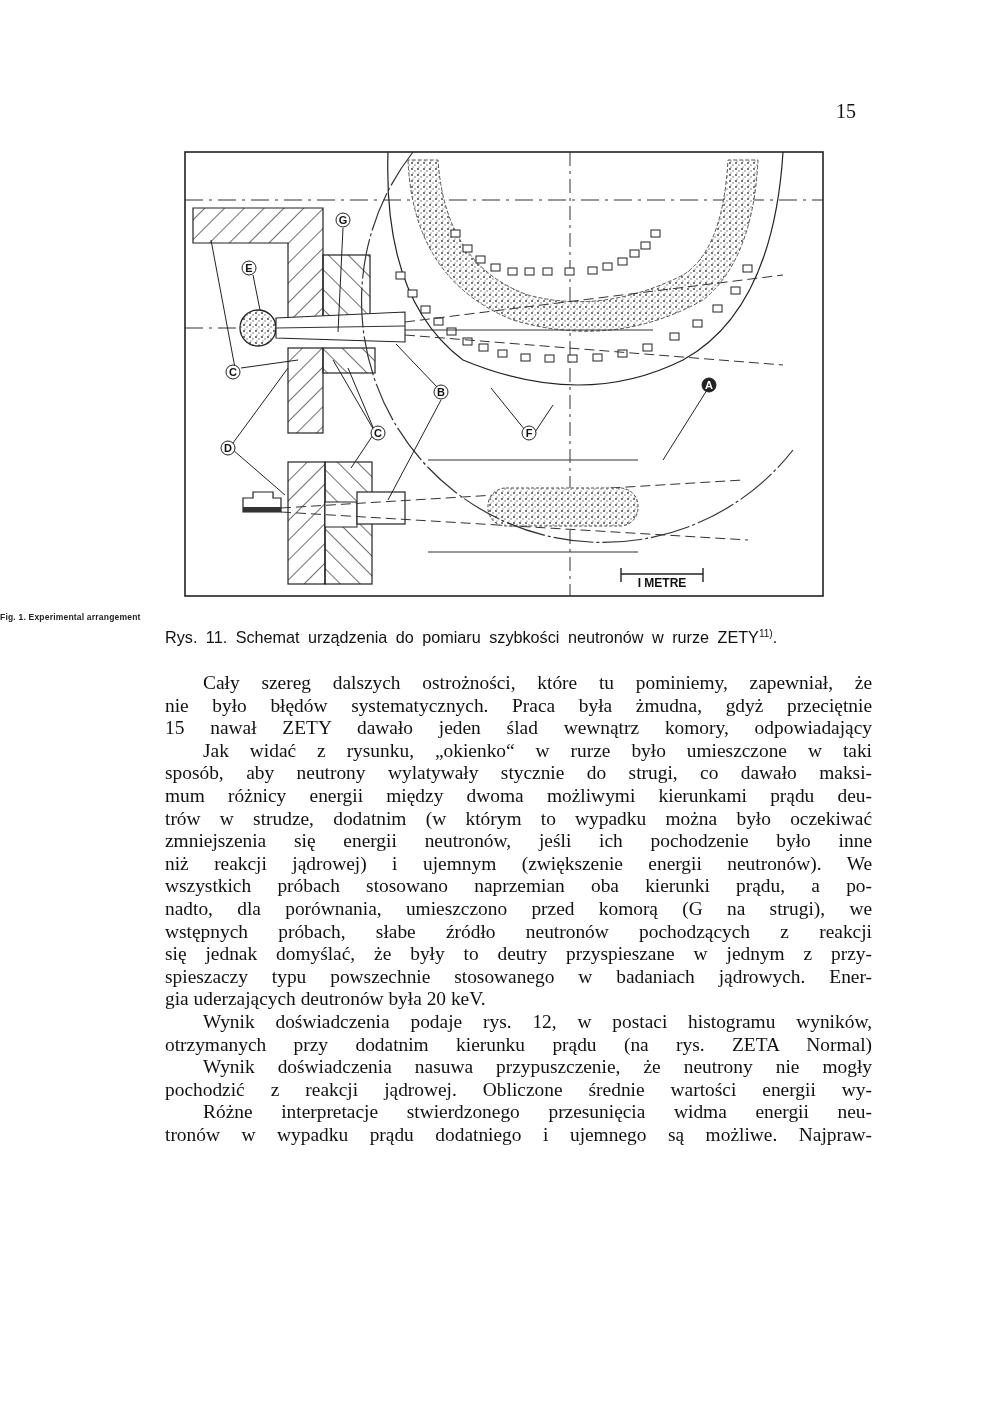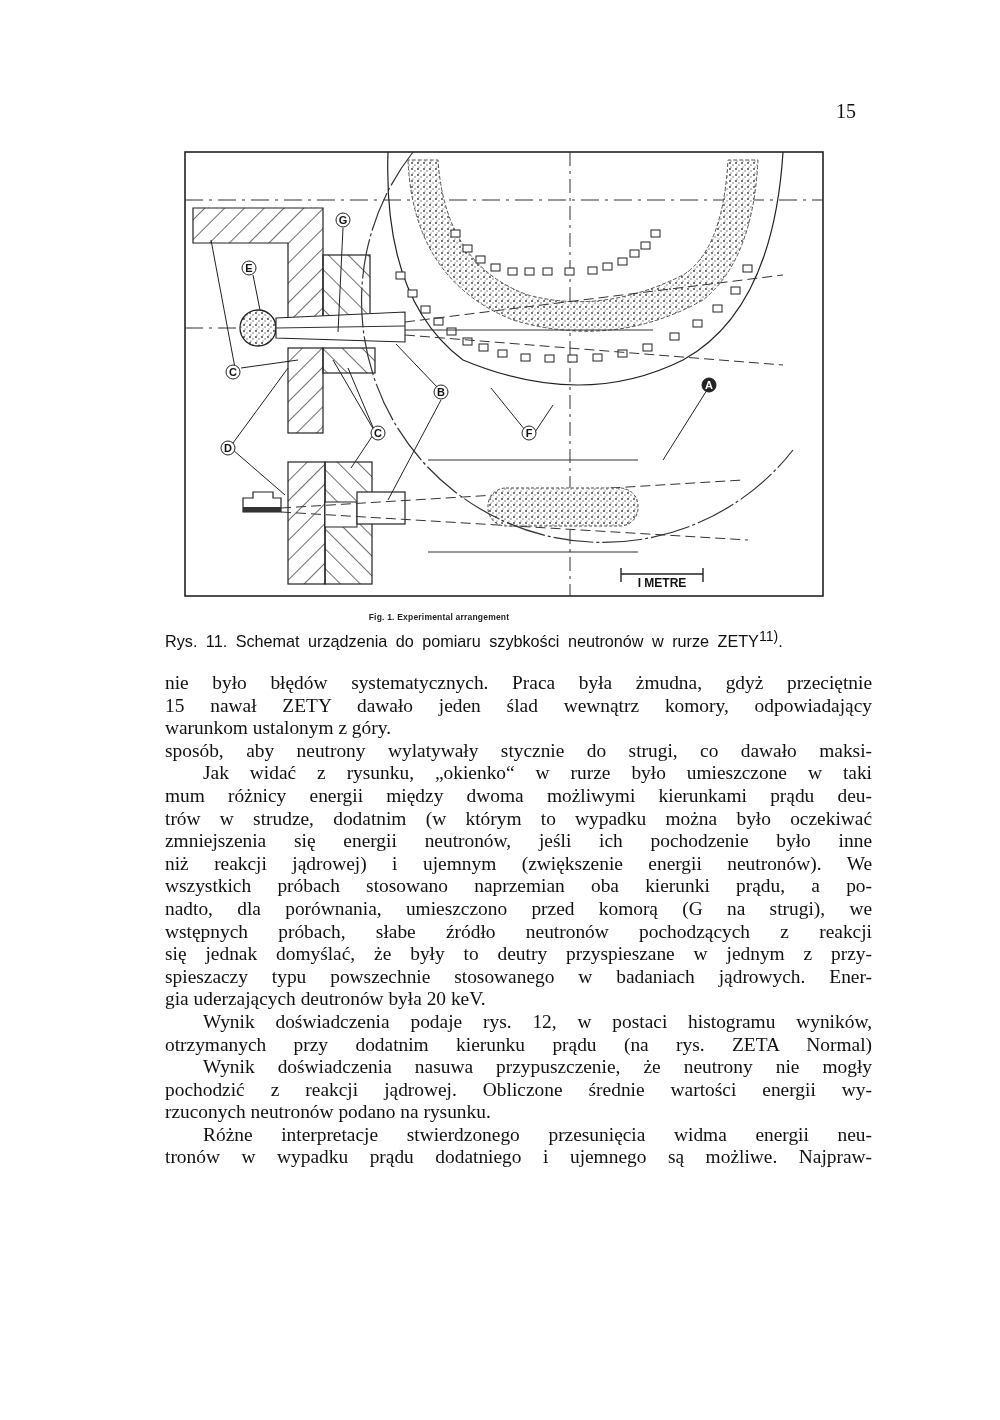--- a/index.html
+++ b/index.html
@@ -1,22 +1,22 @@
 <!DOCTYPE html>
 <html><head>
 <meta charset="utf-8">
 <style>
   html, body { margin: 0; padding: 0; background: #ffffff; }
   body { width: 1000px; height: 1420px; position: relative; overflow: hidden; font-family: "Liberation Serif", "DejaVu Serif", serif; color: #111; }
   .page-number { position: absolute; left: 836px; top: 100px; font-size: 20px; font-family: Liberation Serif, serif; }
   .figure { position: absolute; left: 183px; top: 150px; width: 642px; height: 450px; }
   .figure svg { width: 642px; height: 450px; display: block; }
-  .fig-orig-caption { position: absolute; left: 11px; top: 612px; width: 856px; text-align: center; font-family: "Liberation Sans", sans-serif; font-size: 8.5px; font-weight: bold; letter-spacing: 0.2px; color: #222; }
+  .fig-orig-caption { position: absolute; left: 0; top: 612px; width: 856px; text-align: left; font-family: "Liberation Sans", sans-serif; font-size: 8.5px; font-weight: bold; letter-spacing: 0.2px; color: #222; }
   .fig-caption { position: absolute; left: 165px; top: 628px; width: 700px; font-family: "Liberation Sans", sans-serif; font-size: 16.2px; word-spacing: 4px; color: #111; white-space: nowrap; }
-  .fig-caption sup { font-size: 14px; vertical-align: 6px; margin-top: 28px; }
+  .fig-caption sup { font-size: 10px; vertical-align: 6px; margin-top: 28px; }
   .body-text { position: absolute; left: 165px; top: 672px; width: 707px; }
   .line { height: 22.6px; line-height: 22.6px; font-size: 19.4px; white-space: nowrap; text-align: justify; text-align-last: justify; }
   .line.indent { padding-left: 38px; }
   .line.last { text-align-last: left; }
 </style>
 </head>
 <body>
 
 <div class="page-number">15</div>
 
@@ -167,39 +167,38 @@
 </div>
 
 <div class="fig-orig-caption">Fig. 1.   Experimental arrangement</div>
 
 <div class="fig-caption">
   <span>Rys. 11.</span><span> Schemat urządzenia do pomiaru szybkości neutronów w rurze ZETY</span><sup>11)</sup><span>.</span>
 </div>
 
 <div class="body-text">
 
+  <div class="line indent">Cały szereg dalszych ostrożności, które tu pominiemy, zapewniał, że</div>
   <div class="line">nie było błędów systematycznych. Praca była żmudna, gdyż przeciętnie</div>
   <div class="line">15 nawał ZETY dawało jeden ślad wewnątrz komory, odpowiadający</div>
-  <div class="line last">warunkom ustalonym z góry.</div>
-
+
+  <div class="line indent">Jak widać z rysunku, „okienko“ w rurze było umieszczone w taki</div>
   <div class="line">sposób, aby neutrony wylatywały stycznie do strugi, co dawało maksi-</div>
-  <div class="line indent">Jak widać z rysunku, „okienko“ w rurze było umieszczone w taki</div>
   <div class="line">mum różnicy energii między dwoma możliwymi kierunkami prądu deu-</div>
   <div class="line">trów w strudze, dodatnim (w którym to wypadku można było oczekiwać</div>
   <div class="line">zmniejszenia się energii neutronów, jeśli ich pochodzenie było inne</div>
   <div class="line">niż reakcji jądrowej) i ujemnym (zwiększenie energii neutronów). We</div>
   <div class="line">wszystkich próbach stosowano naprzemian oba kierunki prądu, a po-</div>
   <div class="line">nadto, dla porównania, umieszczono przed komorą (G na strugi), we</div>
   <div class="line">wstępnych próbach, słabe źródło neutronów pochodzących z reakcji</div>
   <div class="line">się jednak domyślać, że były to deutry przyspieszane w jednym z przy-</div>
   <div class="line">spieszaczy typu powszechnie stosowanego w badaniach jądrowych. Ener-</div>
   <div class="line last">gia uderzających deutronów była 20 keV.</div>
 
   <div class="line indent">Wynik doświadczenia podaje rys. 12, w postaci histogramu wyników,</div>
   <div class="line">otrzymanych przy dodatnim kierunku prądu (na rys. ZETA Normal)</div>
 
   <div class="line indent">Wynik doświadczenia nasuwa przypuszczenie, że neutrony nie mogły</div>
   <div class="line">pochodzić z reakcji jądrowej. Obliczone średnie wartości energii wy-</div>
-  <div class="line last">rzuconych neutronów podano na rysunku.</div>
 
   <div class="line indent">Różne interpretacje stwierdzonego przesunięcia widma energii neu-</div>
   <div class="line">tronów w wypadku prądu dodatniego i ujemnego są możliwe. Najpraw-</div>
 </div>
 
 </body></html>

